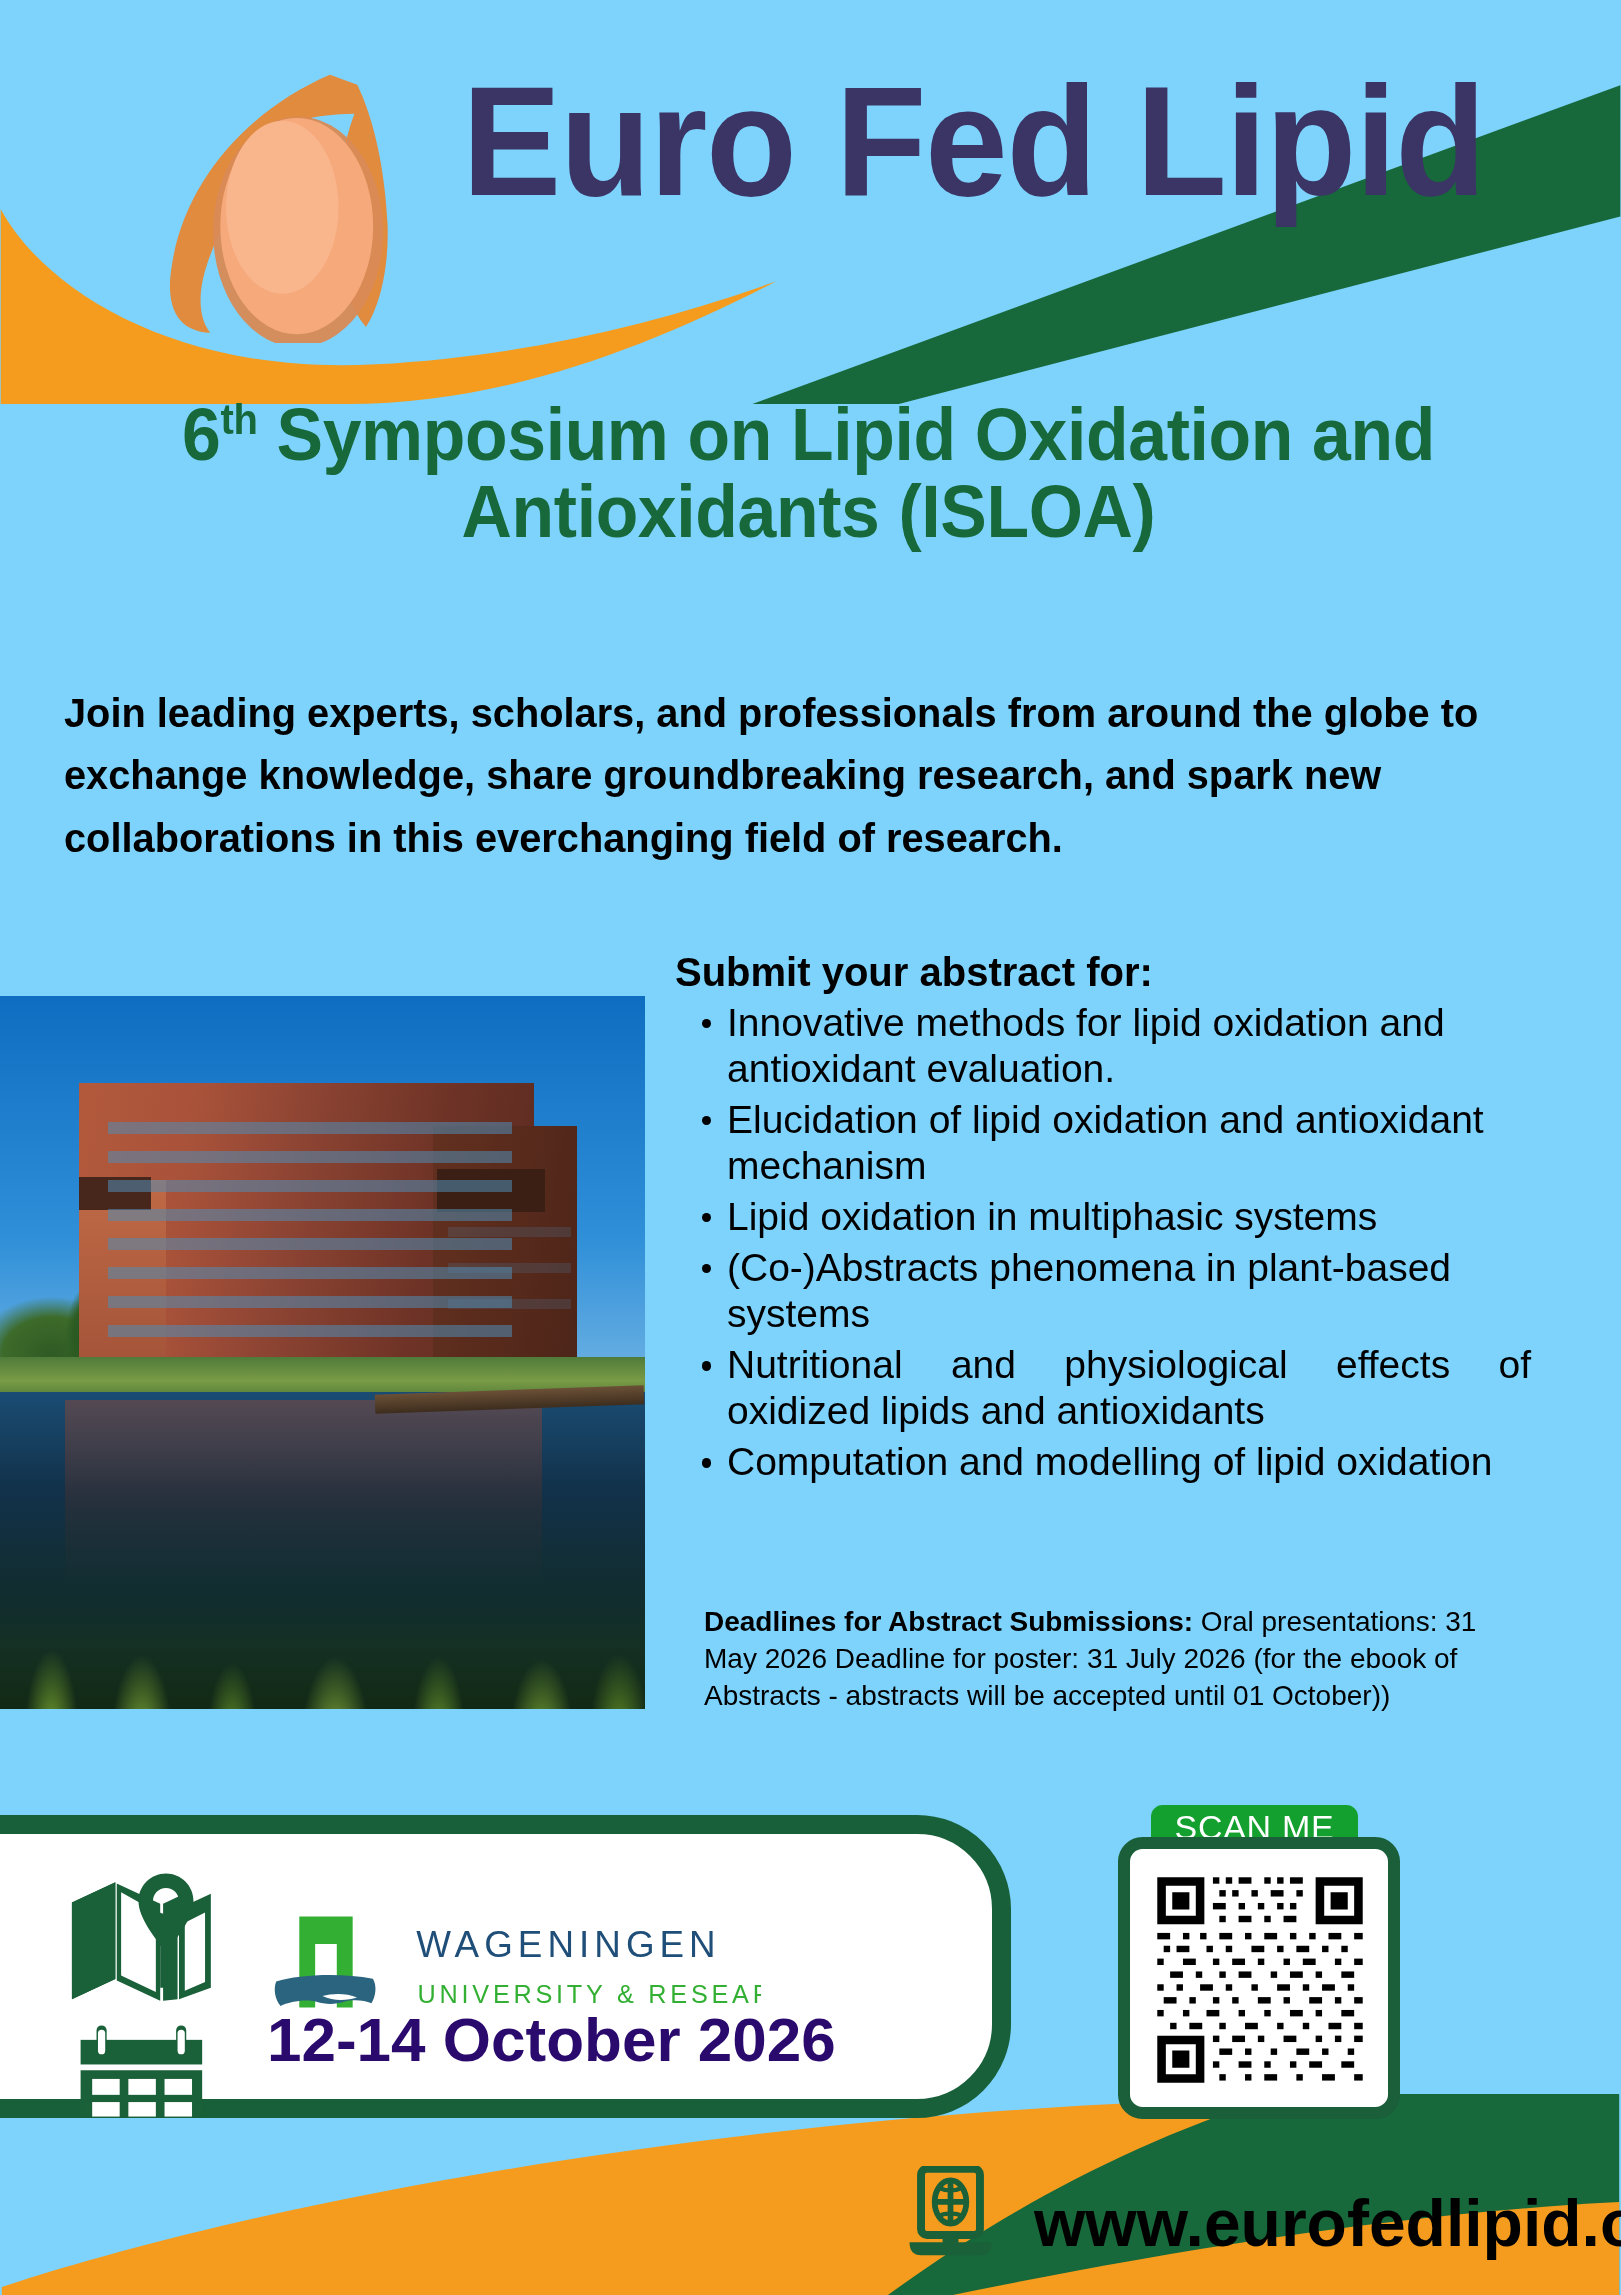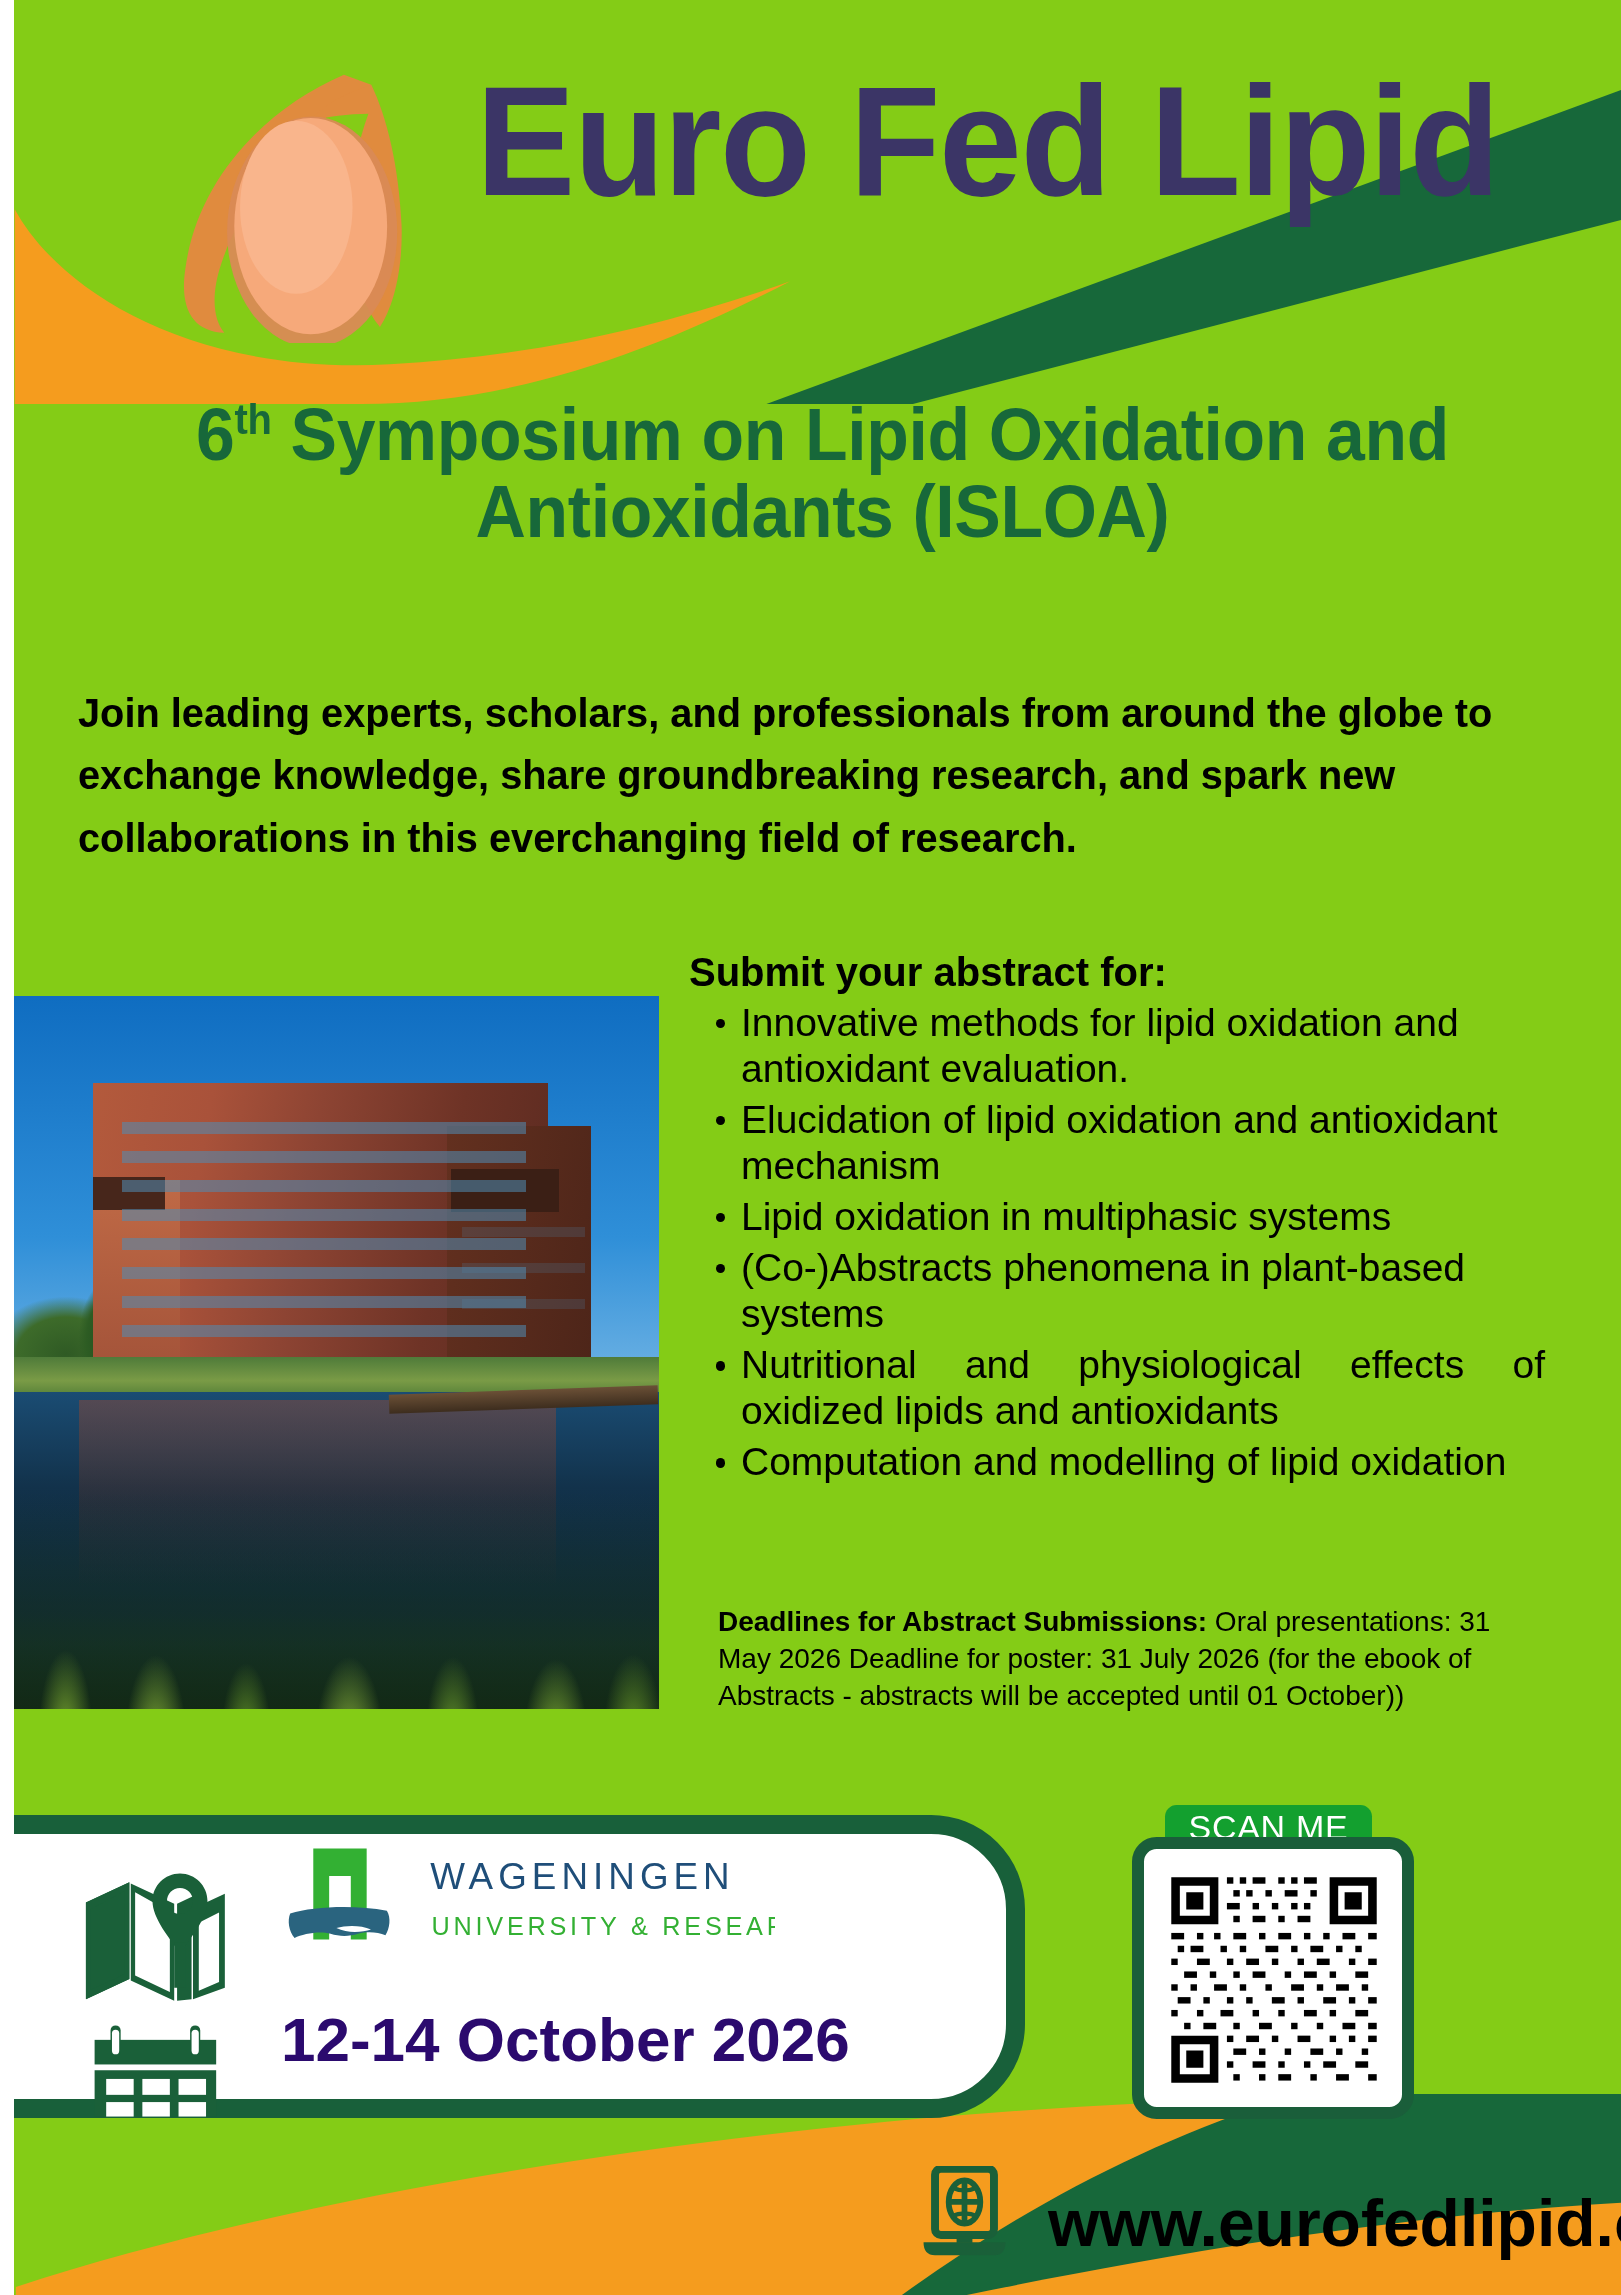--- a/index.html
+++ b/index.html
@@ -1,20 +1,20 @@
 <!DOCTYPE html>
 <html style="font-size:11.6px"><head>
 <meta charset="utf-8">
 <style>
   html,body{margin:0;padding:0;background:#fff;}
   body{
     font-family:"Liberation Sans", sans-serif;
     width:1621px;height:2295px;position:relative;overflow:hidden;
   }
-  .poster{position:absolute;inset:0;background:#84cc16;overflow:hidden;margin-left:14px;}
+  .poster{position:absolute;inset:0;background:#7dd3fc;overflow:hidden;}
 
   
   .deco{position:absolute;pointer-events:none;}
 
   
   .header{position:absolute;left:0;top:0;width:1621px;height:361px;}
   .logo-wrap{position:absolute;left:141px;top:40px;width:310px;height:303px;}
   .brand-title{
     position:absolute;left:462px;top:64px;
     font-family:"Liberation Sans Narrow","Liberation Sans",sans-serif;
@@ -108,21 +108,21 @@
   }
   .deadlines b{font-weight:700;}
 
   
   .pill{
     position:absolute;left:-43px;top:1815px;width:1054px;height:303px;
     border:19px solid #18603a;border-radius:0 94px 94px 0;
     background:#ffffff;box-sizing:border-box;
   }
   .pill-icons{position:absolute;left:69px;top:1872px;width:152px;height:246px;}
-  .wur-logo{position:absolute;left:256px;top:1844px;width:505px;height:116px;}
+  .wur-logo{position:absolute;left:256px;top:1912px;width:505px;height:116px;}
   .date-text{
     position:absolute;left:267px;top:2004px;
     font-family:"Liberation Sans Narrow","Liberation Sans",sans-serif;
     font-weight:700;font-size:62px;color:#2b0a6e;letter-spacing:0px;
     white-space:nowrap;
   }
 
   
   .qr-block{position:absolute;left:1118px;top:1805px;width:282px;height:314px;}
   .scan-me{

